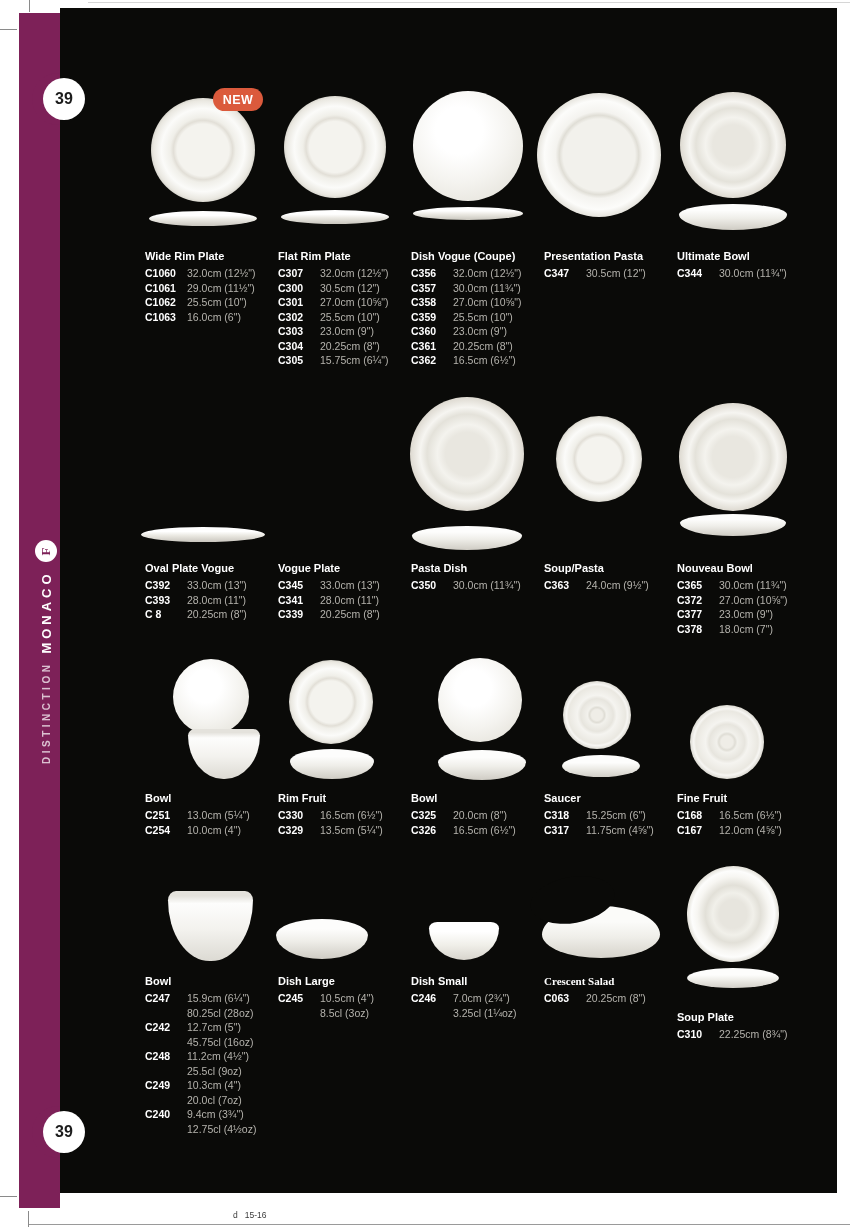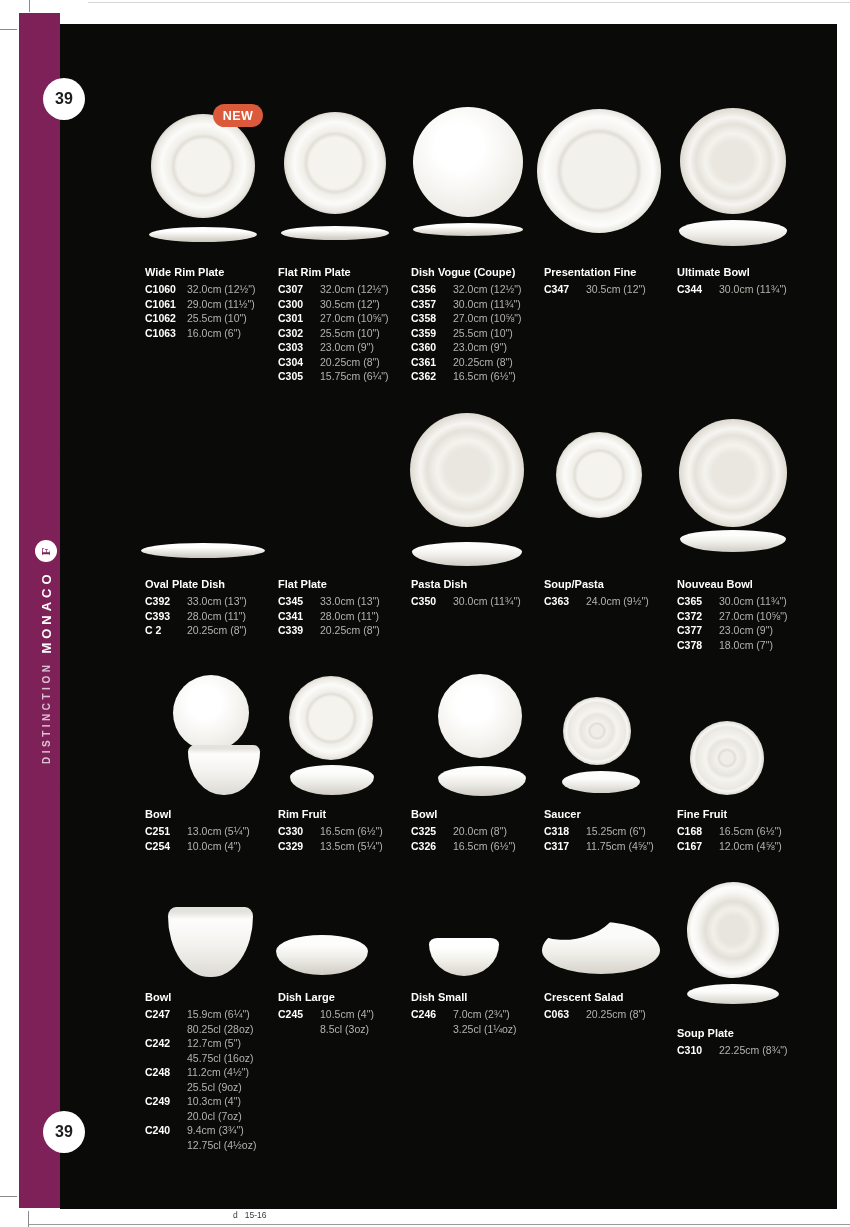--- a/index.html
+++ b/index.html
@@ -37,21 +37,21 @@
   .vrot{position:absolute;left:50%;top:0;width:340px;height:24px;
     transform-origin:0 0;transform:rotate(-90deg) translate(-340px,-12px);
     display:flex;align-items:center;gap:8px;padding-left:28px;}
   .series{font-size:10px;font-weight:bold;letter-spacing:3.5px;color:rgba(255,255,255,.72);white-space:nowrap;}
   .bname{font-size:13px;font-weight:bold;letter-spacing:4px;color:#ffffff;white-space:nowrap;}
   .logo{width:22px;height:22px;border-radius:50%;background:#ffffff;color:var(--purple);
     display:flex;align-items:center;justify-content:center;flex:0 0 auto;
     font-family:"Liberation Serif",serif;font-weight:bold;font-size:13px;}
 
   
-  #grid{position:absolute;left:60px;top:24px;width:777px;height:1185px;background:var(--bg);overflow:hidden;}
+  #grid{position:absolute;left:60px;top:8px;width:777px;height:1185px;background:var(--bg);overflow:hidden;}
 
   
   .pname{position:absolute;color:#fff;font-weight:bold;font-size:11px;line-height:12px;white-space:nowrap;}
   .entries{position:absolute;width:140px;}
   .entry{line-height:14.5px;font-size:10.5px;white-space:nowrap;}
   .code{display:inline-block;width:42px;color:#ffffff;font-weight:bold;}
   .size{color:#b5b3ad;}
 
   .newbadge{position:absolute;width:50px;height:23px;border-radius:12px;background:var(--badge);
     color:#fff;font-weight:bold;font-size:12.5px;letter-spacing:.5px;
@@ -124,40 +124,40 @@
     <div class="entries" style="left: 351px; top: 258px;">
       <div class="entry"><span class="code">C356</span><span class="size">32.0cm (12½")</span></div>
       <div class="entry"><span class="code">C357</span><span class="size">30.0cm (11¾")</span></div>
       <div class="entry"><span class="code">C358</span><span class="size">27.0cm (10⅝")</span></div>
       <div class="entry"><span class="code">C359</span><span class="size">25.5cm (10")</span></div>
       <div class="entry"><span class="code">C360</span><span class="size">23.0cm (9")</span></div>
       <div class="entry"><span class="code">C361</span><span class="size">20.25cm (8")</span></div>
       <div class="entry"><span class="code">C362</span><span class="size">16.5cm (6½")</span></div>
     </div>
     <div class="ph top rim2" style="left: 477px; top: 85px; width: 124px; height: 124px;"></div>
-    <div class="pname" style="left: 484px; top: 242px;">Presentation Fine</div>
+    <div class="pname" style="left: 484px; top: 242px;">Presentation Pasta</div>
     <div class="entries" style="left: 484px; top: 258px;">
       <div class="entry"><span class="code">C347</span><span class="size">30.5cm (12")</span></div>
     </div>
     <div class="ph top bowl1" style="left: 620px; top: 84px; width: 106px; height: 106px;"></div>
     <div class="ph shallow" style="left: 619px; top: 196px; width: 108px; height: 26px;"></div>
     <div class="pname" style="left: 617px; top: 242px;">Ultimate Bowl</div>
     <div class="entries" style="left: 617px; top: 258px;">
       <div class="entry"><span class="code">C344</span><span class="size">30.0cm (11¾")</span></div>
     </div>
     <div class="ph top oval" style="left: 78px; top: 422px; width: 130px; height: 74px;"></div>
     <div class="ph flat" style="left: 81px; top: 519px; width: 124px; height: 15px;"></div>
-    <div class="pname" style="left: 85px; top: 554px;">Oval Plate Dish</div>
+    <div class="pname" style="left: 85px; top: 554px;">Oval Plate Vogue</div>
     <div class="entries" style="left: 85px; top: 570px;">
       <div class="entry"><span class="code">C392</span><span class="size">33.0cm (13")</span></div>
       <div class="entry"><span class="code">C393</span><span class="size">28.0cm (11")</span></div>
-      <div class="entry"><span class="code">C 2</span><span class="size">20.25cm (8")</span></div>
+      <div class="entry"><span class="code">C 8</span><span class="size">20.25cm (8")</span></div>
     </div>
     <div class="ph top oval" style="left: 213px; top: 452px; width: 124px; height: 70px;"></div>
-    <div class="pname" style="left: 218px; top: 554px;">Flat Plate</div>
+    <div class="pname" style="left: 218px; top: 554px;">Vogue Plate</div>
     <div class="entries" style="left: 218px; top: 570px;">
       <div class="entry"><span class="code">C345</span><span class="size">33.0cm (13")</span></div>
       <div class="entry"><span class="code">C341</span><span class="size">28.0cm (11")</span></div>
       <div class="entry"><span class="code">C339</span><span class="size">20.25cm (8")</span></div>
     </div>
     <div class="ph top bowl1" style="left: 350px; top: 389px; width: 114px; height: 114px;"></div>
     <div class="ph shallow" style="left: 352px; top: 518px; width: 110px; height: 24px;"></div>
     <div class="pname" style="left: 351px; top: 554px;">Pasta Dish</div>
     <div class="entries" style="left: 351px; top: 570px;">
       <div class="entry"><span class="code">C350</span><span class="size">30.0cm (11¾")</span></div>
@@ -233,21 +233,21 @@
     <div class="ph dsmall" style="left: 369px; top: 914px; width: 70px; height: 38px;"></div>
     <div class="pname" style="left: 351px; top: 967px;">Dish Small</div>
     <div class="entries" style="left: 351px; top: 983px;">
       <div class="entry"><span class="code">C246</span><span class="size">7.0cm (2¾")</span></div>
       <div class="entry"><span class="code"></span><span class="size">3.25cl (1¼oz)</span></div>
     </div>
     <div class="ph crescent" style="left: 482px; top: 898px; width: 118px; height: 52px;">
       <div class="cbody"></div>
       <div class="cbite"></div>
     </div>
-    <div class="pname" style="left: 484px; top: 967px;">Crescent Salad</div>
+    <div class="pname" style="left: 484px; top: 967px; font-family: Liberation Serif, serif;">Crescent Salad</div>
     <div class="entries" style="left: 484px; top: 983px;">
       <div class="entry"><span class="code">C063</span><span class="size">20.25cm (8")</span></div>
     </div>
     <div class="ph tilt" style="left: 627px; top: 858px; width: 92px; height: 96px;"></div>
     <div class="ph flat2" style="left: 627px; top: 960px; width: 92px; height: 20px;"></div>
     <div class="pname" style="left: 617px; top: 1003px;">Soup Plate</div>
     <div class="entries" style="left: 617px; top: 1019px;">
       <div class="entry"><span class="code">C310</span><span class="size">22.25cm (8¾")</span></div>
     </div>
   </div>

